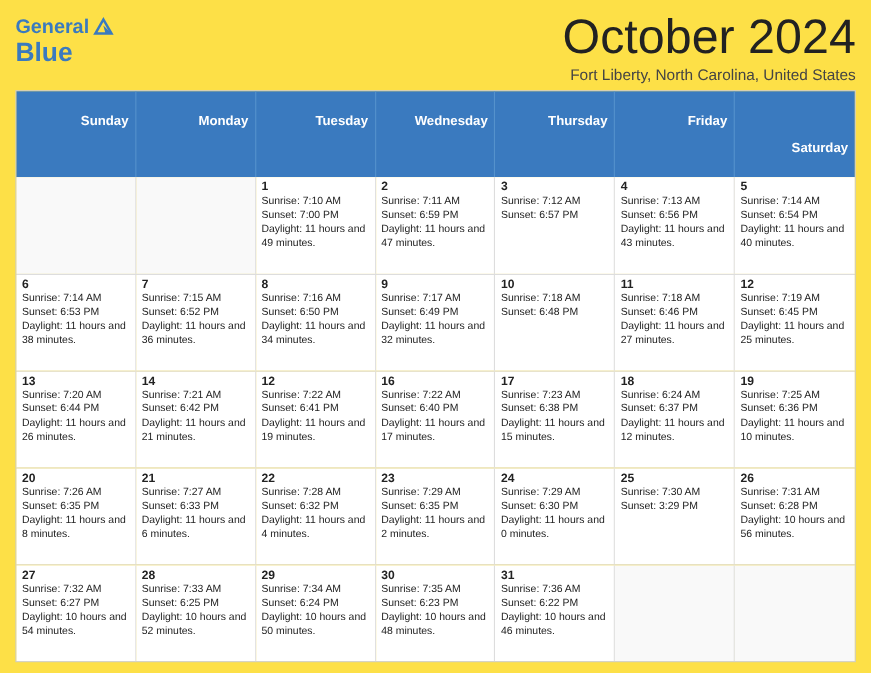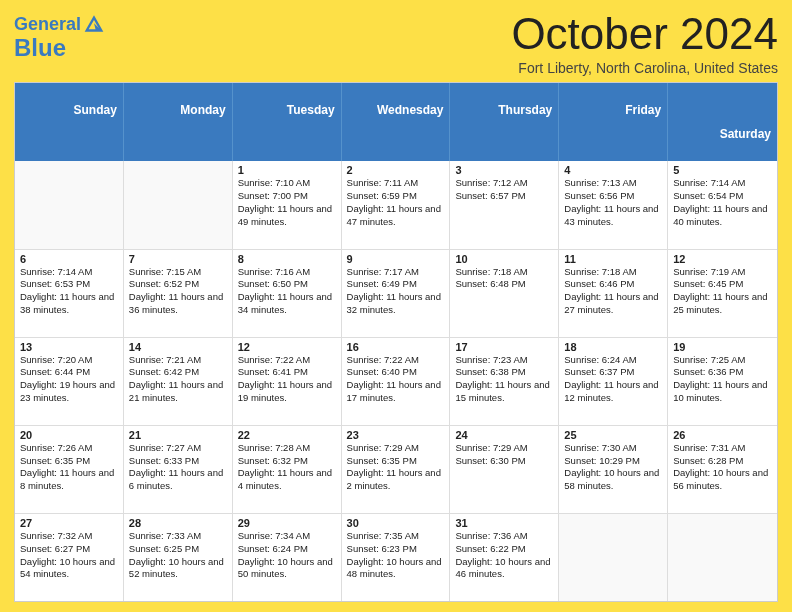--- a/index.html
+++ b/index.html
@@ -222,21 +222,21 @@
             <span class="cell-line">Sunrise: 7:19 AM</span>
             <span class="cell-line">Sunset: 6:45 PM</span>
             <span class="cell-line">Daylight: 11 hours and 25 minutes.</span>
           </div>
         </div>
         <div class="cal-row">
           <div class="cal-cell">
             <span class="day-num">13</span>
             <span class="cell-line">Sunrise: 7:20 AM</span>
             <span class="cell-line">Sunset: 6:44 PM</span>
-            <span class="cell-line">Daylight: 19 hours and 23 minutes.</span>
+            <span class="cell-line">Daylight: 11 hours and 26 minutes.</span>
           </div>
           <div class="cal-cell">
             <span class="day-num">14</span>
             <span class="cell-line">Sunrise: 7:21 AM</span>
             <span class="cell-line">Sunset: 6:42 PM</span>
             <span class="cell-line">Daylight: 11 hours and 21 minutes.</span>
           </div>
           <div class="cal-cell">
             <span class="day-num">12</span>
             <span class="cell-line">Sunrise: 7:22 AM</span>
@@ -290,26 +290,26 @@
           <div class="cal-cell">
             <span class="day-num">23</span>
             <span class="cell-line">Sunrise: 7:29 AM</span>
             <span class="cell-line">Sunset: 6:35 PM</span>
             <span class="cell-line">Daylight: 11 hours and 2 minutes.</span>
           </div>
           <div class="cal-cell">
             <span class="day-num">24</span>
             <span class="cell-line">Sunrise: 7:29 AM</span>
             <span class="cell-line">Sunset: 6:30 PM</span>
+            <span class="cell-line">Daylight: 11 hours and 0 minutes.</span>
           </div>
           <div class="cal-cell">
             <span class="day-num">25</span>
             <span class="cell-line">Sunrise: 7:30 AM</span>
-            <span class="cell-line">Sunset: 10:29 PM</span>
-            <span class="cell-line">Daylight: 10 hours and 58 minutes.</span>
+            <span class="cell-line">Sunset: 3:29 PM</span>
           </div>
           <div class="cal-cell">
             <span class="day-num">26</span>
             <span class="cell-line">Sunrise: 7:31 AM</span>
             <span class="cell-line">Sunset: 6:28 PM</span>
             <span class="cell-line">Daylight: 10 hours and 56 minutes.</span>
           </div>
         </div>
         <div class="cal-row">
           <div class="cal-cell">

